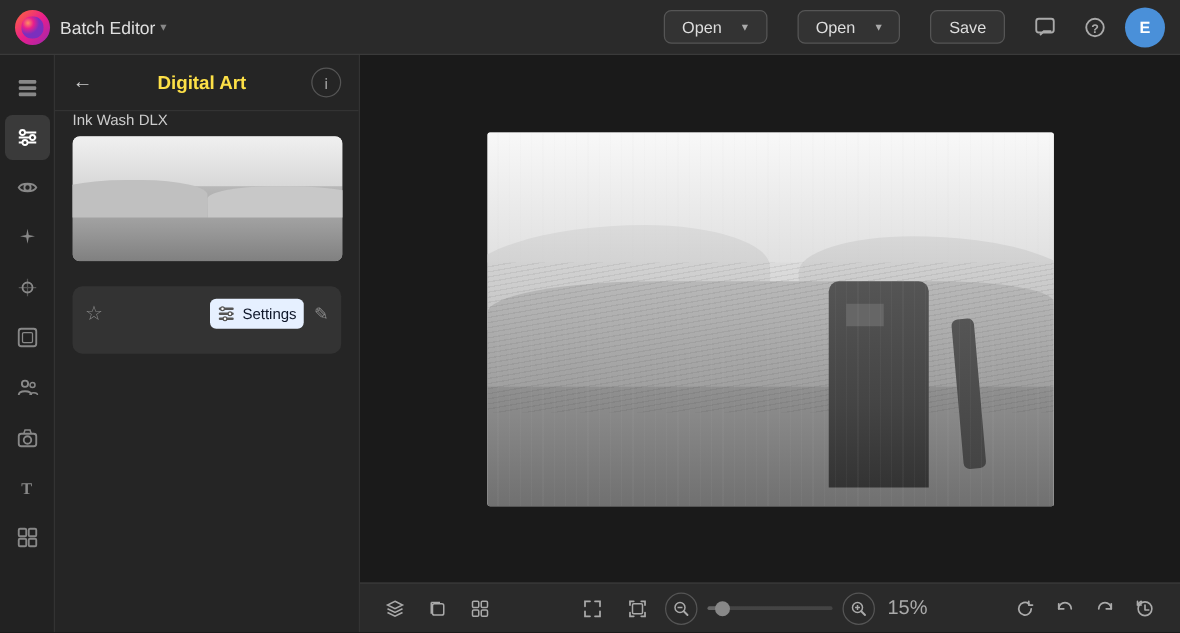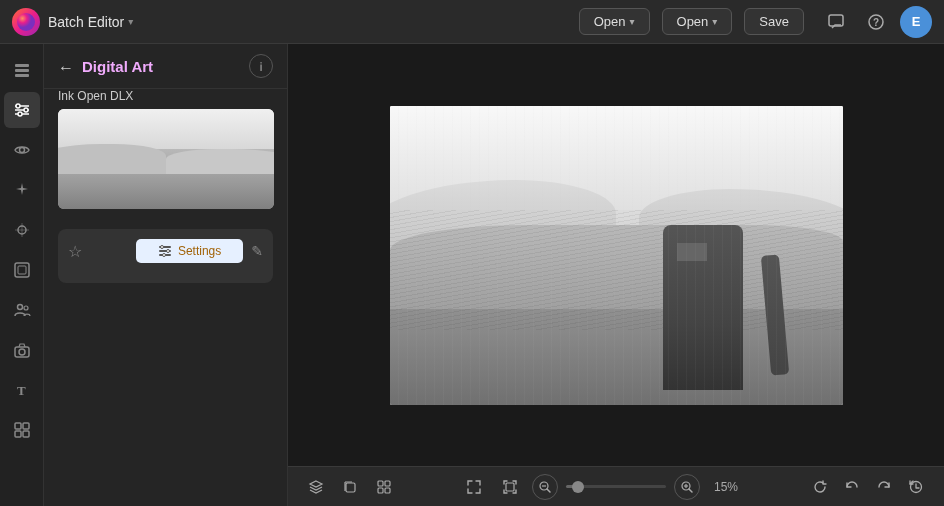--- a/index.html
+++ b/index.html
@@ -52,22 +52,22 @@
     .header-btn {
       padding: 5px 14px;
       border-radius: 6px;
       border: 1px solid #555;
       background: #333;
       color: #ddd;
       font-size: 13px;
       cursor: pointer;
       display: flex;
       align-items: center;
-      gap: 4px;
-      margin-left: 12px;
+      gap: 16px;
+      margin-left: 24px;
     }
     .header-btn .arrow { font-size: 10px; color: #aaa; }
     .header-right {
       display: flex;
       align-items: center;
       gap: 8px;
       margin-left: 16px;
     }
     .header-icon-btn {
       width: 32px;
@@ -152,22 +152,23 @@
       color: #ccc;
       font-size: 16px;
       cursor: pointer;
       background: none;
       border: none;
       color: #ccc;
     }
     .panel-title {
       font-size: 15px;
       font-weight: 600;
-      color: #f0abfc;
+      color: #fde047;
       flex: 1;
+      text-align: center;
     }
     .panel-info-btn {
       width: 24px;
       height: 24px;
       border-radius: 50%;
       border: 1px solid #555;
       background: none;
       color: #aaa;
       font-size: 12px;
       cursor: pointer;
@@ -247,23 +248,23 @@
       align-items: center;
       gap: 8px;
     }
     .filter-settings-btn {
       display: flex;
       align-items: flex-end;
       gap: 6px;
       background: #e6f0ff;
       border: none;
       border-radius: 5px;
-      padding: 5px 22px;
+      padding: 5px 6px;
       font-size: 12px;
-      color: #a16207;
+      color: #0f172a;
       cursor: pointer;
       font-weight: 500;
     }
     .filter-edit-btn {
       background: none;
       border: none;
       color: #888;
       font-size: 14px;
       cursor: pointer;
     }
@@ -367,21 +368,21 @@
     }
     .zoom-slider::-webkit-slider-thumb {
       -webkit-appearance: none;
       width: 12px;
       height: 12px;
       border-radius: 50%;
       background: #888;
       cursor: pointer;
     }
     .zoom-label {
-      font-size: 12px;
+      font-size: 16px;
       color: #aaa;
       min-width: 36px;
       text-align: center;
     }
     .bottom-right {
       display: flex;
       gap: 4px;
       align-items: center;
     }
     .view-btn {
@@ -529,21 +530,21 @@
   <div class="panel">
     <div class="panel-header">
       <button class="panel-back">←</button>
       <span class="panel-title">Digital Art</span>
       <button class="panel-info-btn">ℹ</button>
     </div>
     <div class="panel-content">
 
 
       <div class="filter-item">
-        <div class="filter-item-label">Ink Open DLX</div>
+        <div class="filter-item-label">Ink Wash DLX</div>
         <div class="filter-thumb">
           <div class="thumb-inkwash" style="width:100%;height:100%;position:relative;">
             <div style="position:absolute;top:0;left:0;right:0;height:40%;background:linear-gradient(to bottom,#f0f0f0,#d8d8d8);"></div>
             <div style="position:absolute;bottom:0;left:0;right:0;height:60%;background:linear-gradient(180deg,#b8b8b8 0%,#989898 60%,#808080 100%);"></div>
 
             <div style="position:absolute;bottom:35%;left:-10%;width:60%;height:30%;background:#c0c0c0;border-radius:50% 40% 0 0;"></div>
             <div style="position:absolute;bottom:35%;right:-10%;width:60%;height:25%;background:#c8c8c8;border-radius:40% 50% 0 0;"></div>
           </div>
         </div>
       </div>

